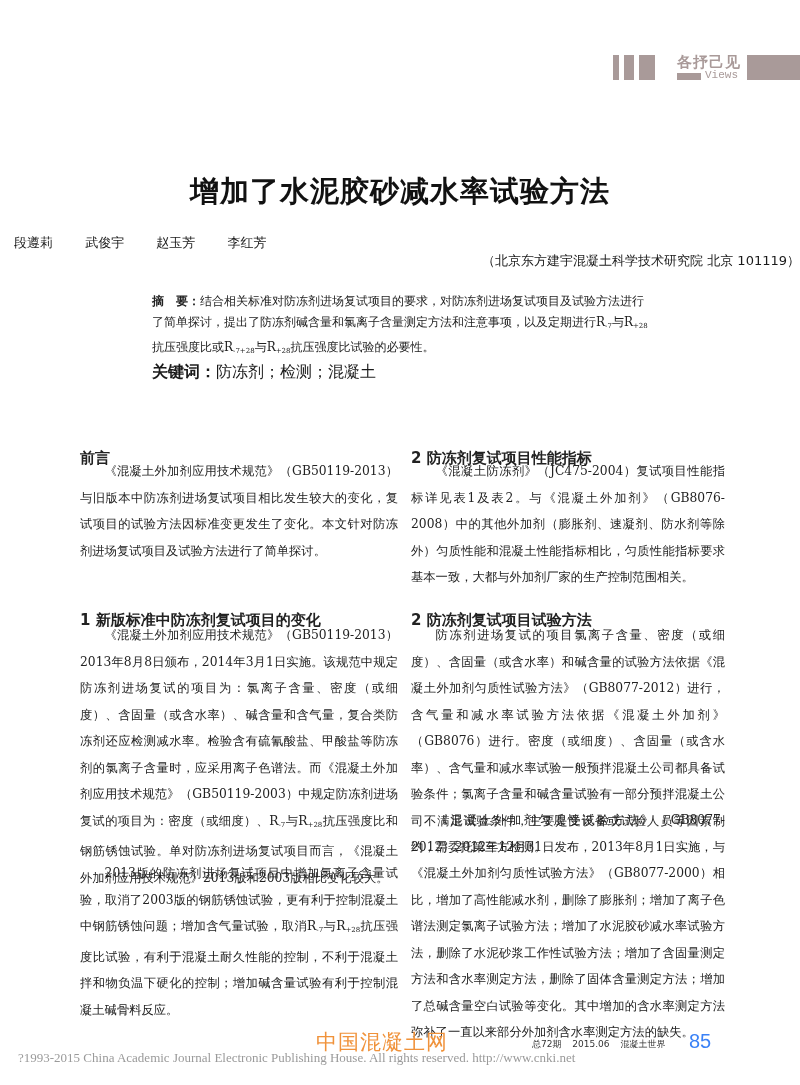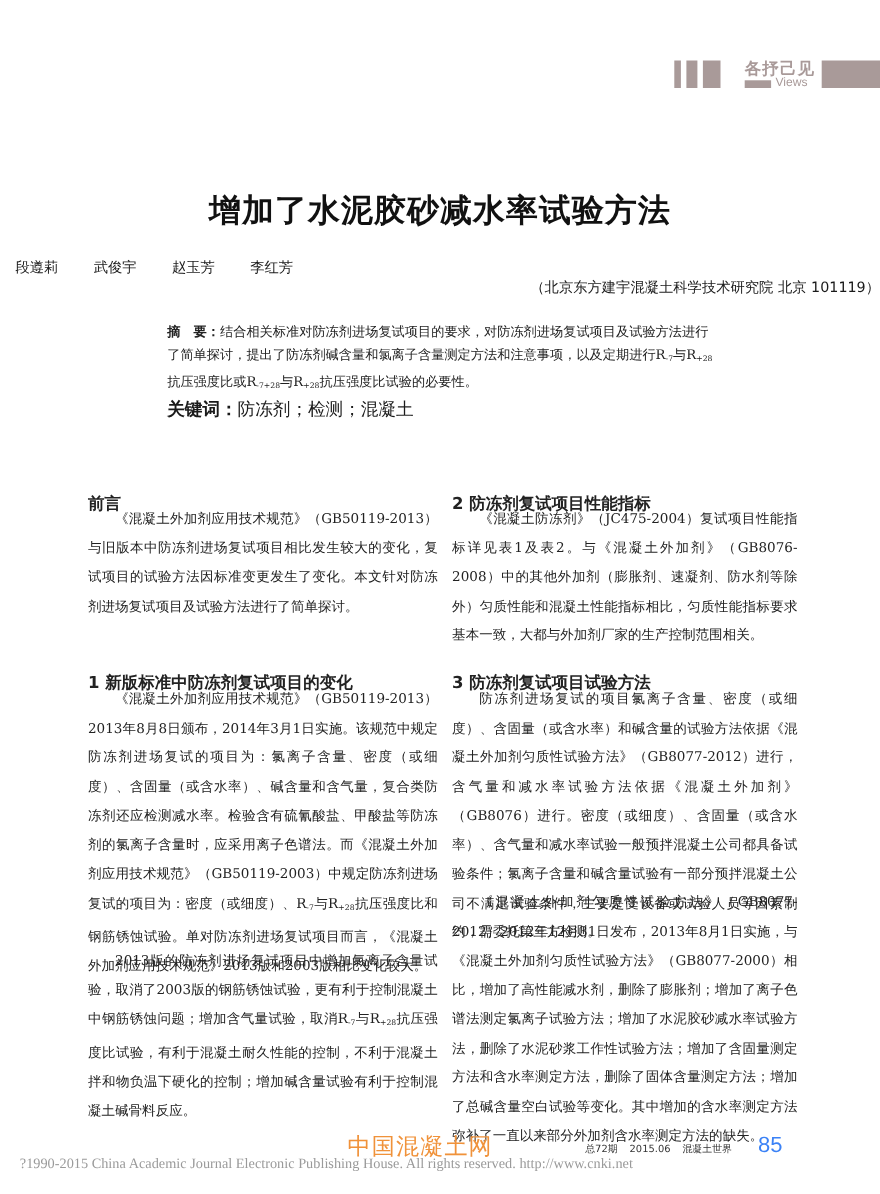--- a/index.html
+++ b/index.html
@@ -12,21 +12,21 @@
 
   
   .banner { left: 607px; top: 52px; height: 30px; width: 193px; }
   .banner .bar { position: absolute; top: 3px; height: 25px; background: #a99a99; }
   .banner .b1 { left: 6px; width: 6px; }
   .banner .b2 { left: 17px; width: 10px; }
   .banner .b3 { left: 32px; width: 16px; }
   .banner .b4 { left: 140px; width: 53px; }
   .banner .under { position: absolute; left: 70px; top: 21px; width: 24px; height: 7px; background: #a99a99; }
   .banner .cn { position: absolute; left: 70px; top: 1px; font-size: 15px; font-weight: bold; color: #a99a99; letter-spacing: 1px; }
-  .banner .en { position: absolute; left: 98px; top: 17px; font-size: 11px; color: #a99a99; font-family: Liberation Sans, sans-serif; }
+  .banner .en { position: absolute; left: 98px; top: 17px; font-size: 11px; color: #a99a99; font-family: Liberation Mono, monospace; }
 
   .title { left: 0; width: 800px; top: 172px; text-align: center; font-size: 29px; font-weight: bold; letter-spacing: 1px; color: #111; }
   .authors { left: 0; width: 800px; top: 234px; font-size: 13px; }
   .authors span { margin: 0 14px; }
   .affil { left: 0; width: 800px; top: 252px; text-align: right; font-size: 13px; }
 
   .abstract { left: 152px; top: 291px; width: 502px; font-family: "DejaVu Serif", serif; font-size: 12px; line-height: 21px; color: #222; }
   .abstract .label { font-family: "DejaVu Sans", sans-serif; font-weight: bold; }
   sub { font-size: 7px; vertical-align: -2px; }
   .keywords { left: 152px; top: 362px; font-size: 16px; font-family: "DejaVu Serif", serif; }
@@ -78,24 +78,24 @@
 <div class="abs para" style="left:80px; top:622px; width:318px;">
   <span>《混凝土外加剂应用技术规范》（GB50119-2013）2013年8月8日颁布，2014年3月1日实施。该规范中规定防冻剂进场复试的项目为：氯离子含量、密度（或细度）、含固量（或含水率）、碱含量和含气量，复合类防冻剂还应检测减水率。检验含有硫氰酸盐、甲酸盐等防冻剂的氯离子含量时，应采用离子色谱法。而《混凝土外加剂应用技术规范》（GB50119-2003）中规定防冻剂进场复试的项目为：密度（或细度）、</span><span>R</span><sub>-7</sub><span>与</span><span>R</span><sub>+28</sub><span>抗压强度比和钢筋锈蚀试验。单对防冻剂进场复试项目而言，《混凝土外加剂应用技术规范》2013版和2003版相比变化较大。</span>
 </div>
 <div class="abs para" style="left:80px; top:860px; width:318px;">
   <span>2013版的防冻剂进场复试项目中增加氯离子含量试验，取消了2003版的钢筋锈蚀试验，更有利于控制混凝土中钢筋锈蚀问题；增加含气量试验，取消</span><span>R</span><sub>-7</sub><span>与</span><span>R</span><sub>+28</sub><span>抗压强度比试验，有利于混凝土耐久性能的控制，不利于混凝土拌和物负温下硬化的控制；增加碱含量试验有利于控制混凝土碱骨料反应。</span>
 </div>
 
 <div class="abs h2" style="left:411px; top:429px;">2 防冻剂复试项目性能指标</div>
 <div class="abs para" style="left:411px; top:458px; width:314px;">《混凝土防冻剂》（JC475-2004）复试项目性能指标详见表1及表2。与《混凝土外加剂》（GB8076-2008）中的其他外加剂（膨胀剂、速凝剂、防水剂等除外）匀质性能和混凝土性能指标相比，匀质性能指标要求基本一致，大都与外加剂厂家的生产控制范围相关。</div>
 
-<div class="abs h2" style="left:411px; top:591px;">3 防冻剂复试项目试验方法</div>
+<div class="abs h2" style="left:411px; top:591px;">2 防冻剂复试项目试验方法</div>
 <div class="abs para" style="left:411px; top:622px; width:314px;">防冻剂进场复试的项目氯离子含量、密度（或细度）、含固量（或含水率）和碱含量的试验方法依据《混凝土外加剂匀质性试验方法》（GB8077-2012）进行，含气量和减水率试验方法依据《混凝土外加剂》（GB8076）进行。密度（或细度）、含固量（或含水率）、含气量和减水率试验一般预拌混凝土公司都具备试验条件；氯离子含量和碱含量试验有一部分预拌混凝土公司不满足试验条件，主要是受设备或试验人员等因素制约，需委托第三方检测。</div>
 <div class="abs para" style="left:411px; top:807px; width:314px;">《混凝土外加剂匀质性试验方法》（GB8077-2012）2012年12月31日发布，2013年8月1日实施，与《混凝土外加剂匀质性试验方法》（GB8077-2000）相比，增加了高性能减水剂，删除了膨胀剂；增加了离子色谱法测定氯离子试验方法；增加了水泥胶砂减水率试验方法，删除了水泥砂浆工作性试验方法；增加了含固量测定方法和含水率测定方法，删除了固体含量测定方法；增加了总碱含量空白试验等变化。其中增加的含水率测定方法弥补了一直以来部分外加剂含水率测定方法的缺失。</div>
 
-<div class="abs footer-copy">?1990-2015 China Academic Journal Electronic Publishing House. All rights reserved.    http://www.cnki.net</div>
+<div class="abs footer-copy">?1993-2015 China Academic Journal Electronic Publishing House. All rights reserved.    http://www.cnki.net</div>
 <div class="abs footer-watermark">中国混凝土网</div>
 <div class="abs footer-issue">
   <span>总72期</span>
   <span>2015.06</span>
   <span>混凝土世界</span>
 </div>
 <div class="abs footer-page">85</div>
 
 </body></html>

